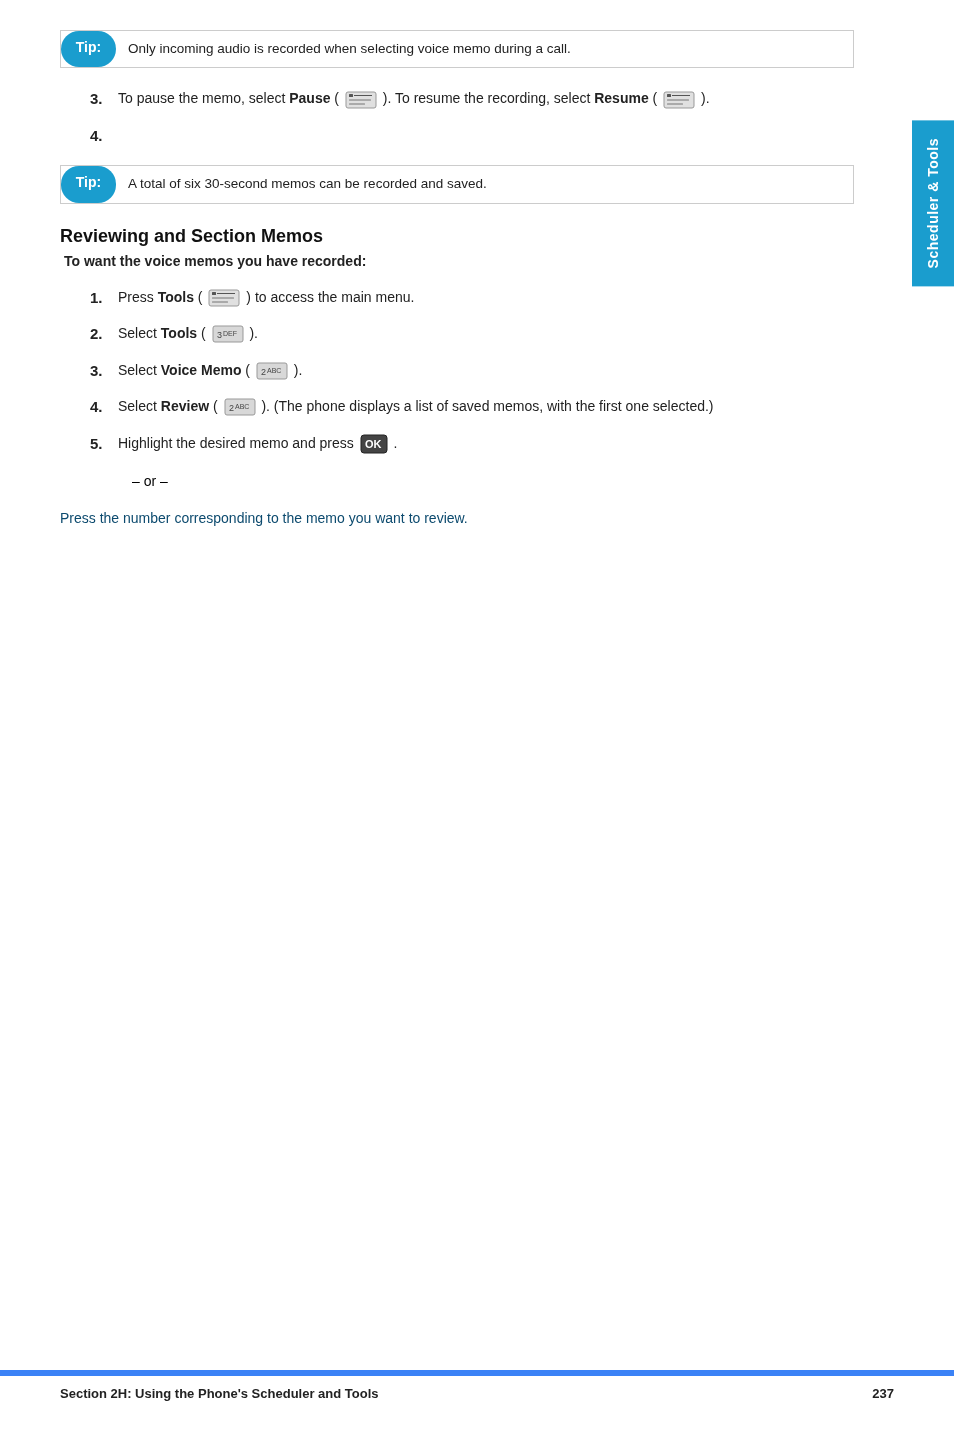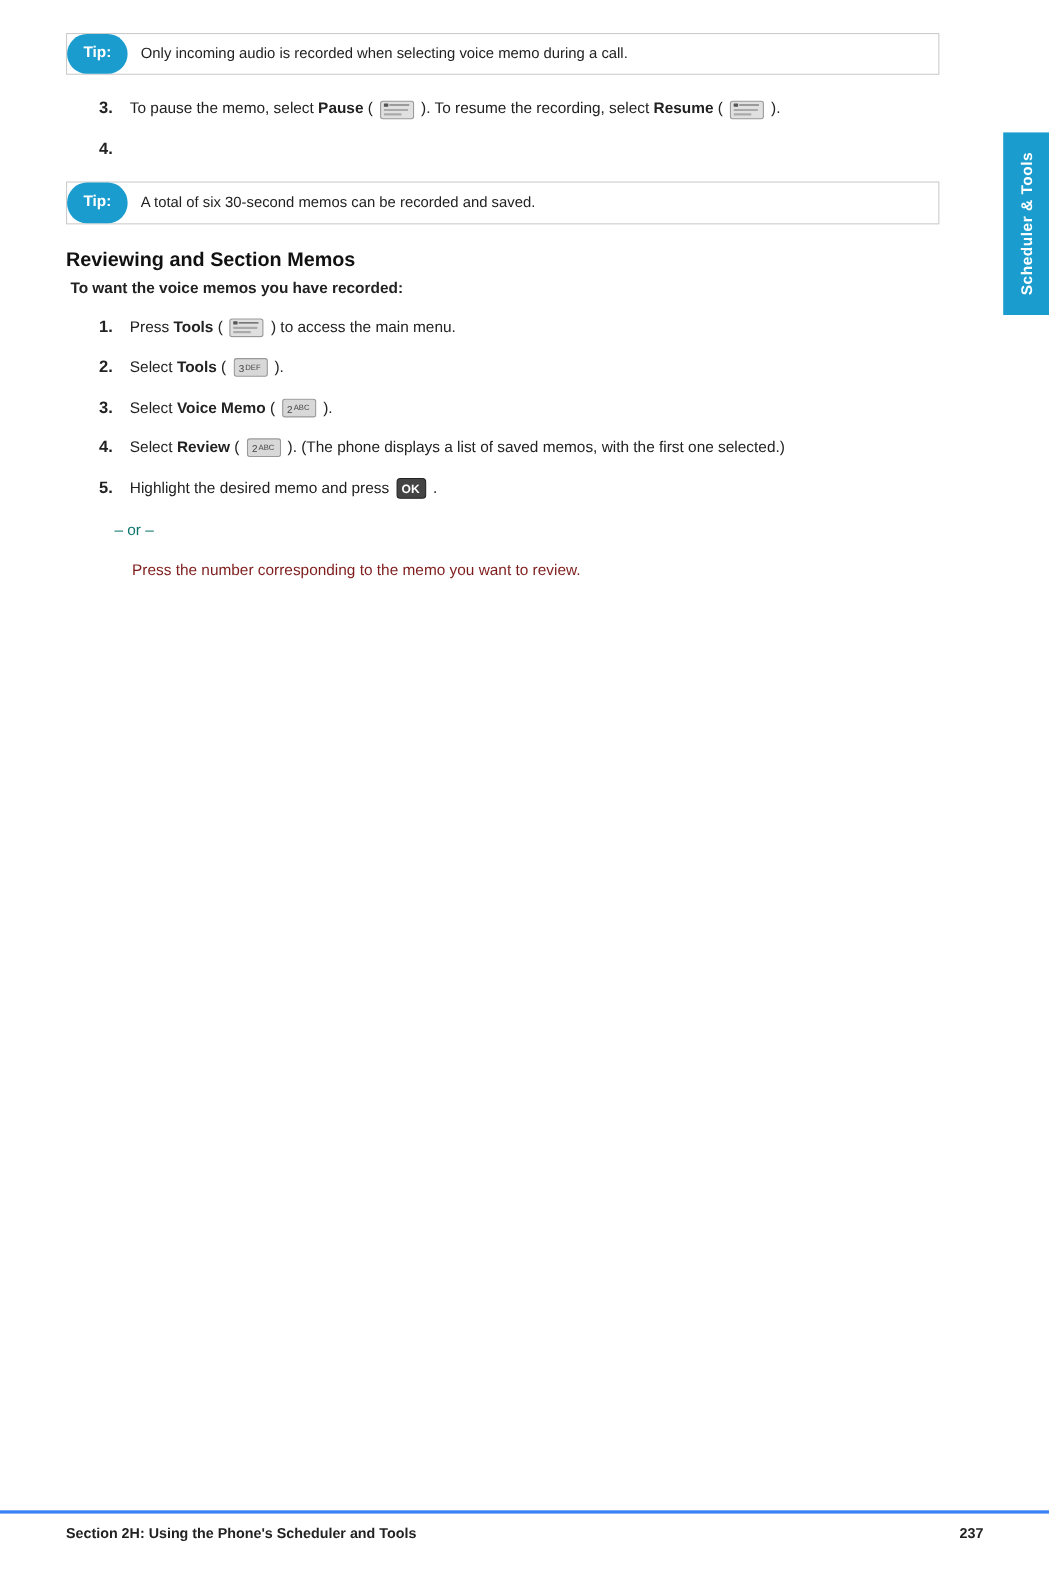--- a/index.html
+++ b/index.html
@@ -115,44 +115,43 @@
 
     
     .icon-svg {
       display: inline-block;
       vertical-align: middle;
       margin: 0 2px;
     }
 
     
     .or-divider {
-      margin: 18px 0 18px 44px;
-      font-size: 14px;
-      color: #0f766e;
+      margin: 18px 0 18px 72px;
+      font-size: 14px;
+      color: #000000;
     }
 
     .press-note {
-      margin-left: 60px;
-      font-size: 14px;
-      color: #7f1d1d;
+      font-size: 14px;
+      color: #0c4a6e;
       line-height: 1.6;
       margin-top: 8px;
     }
 
     
     .page-footer {
       position: absolute;
       bottom: 30px;
       left: 0;
       right: 0;
       display: flex;
       justify-content: space-between;
       align-items: center;
       padding: 0 60px 0 60px;
-      border-top: 3px solid #3b82f6;
+      border-top: 6px solid #3b82f6;
       padding-top: 10px;
     }
 
     .footer-text {
       font-size: 13px;
       font-weight: bold;
       color: #222222;
     }
 
     .page-num {

